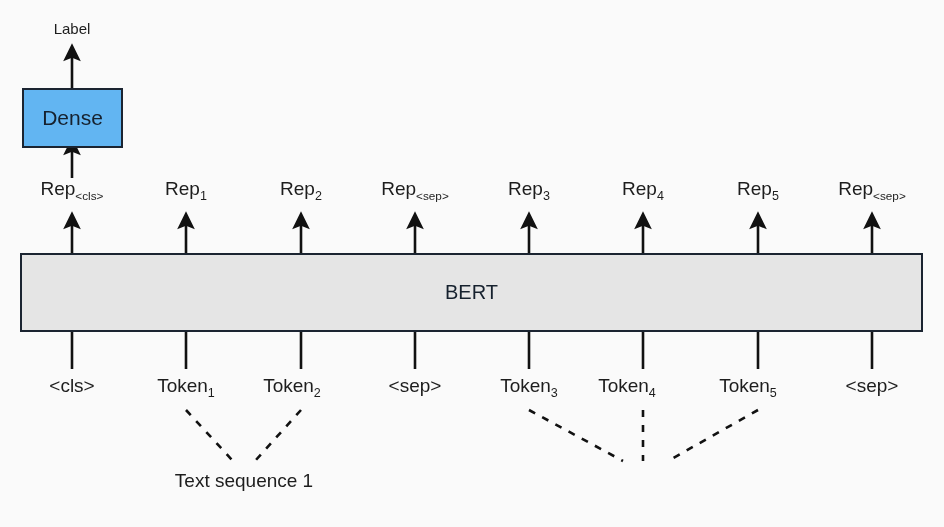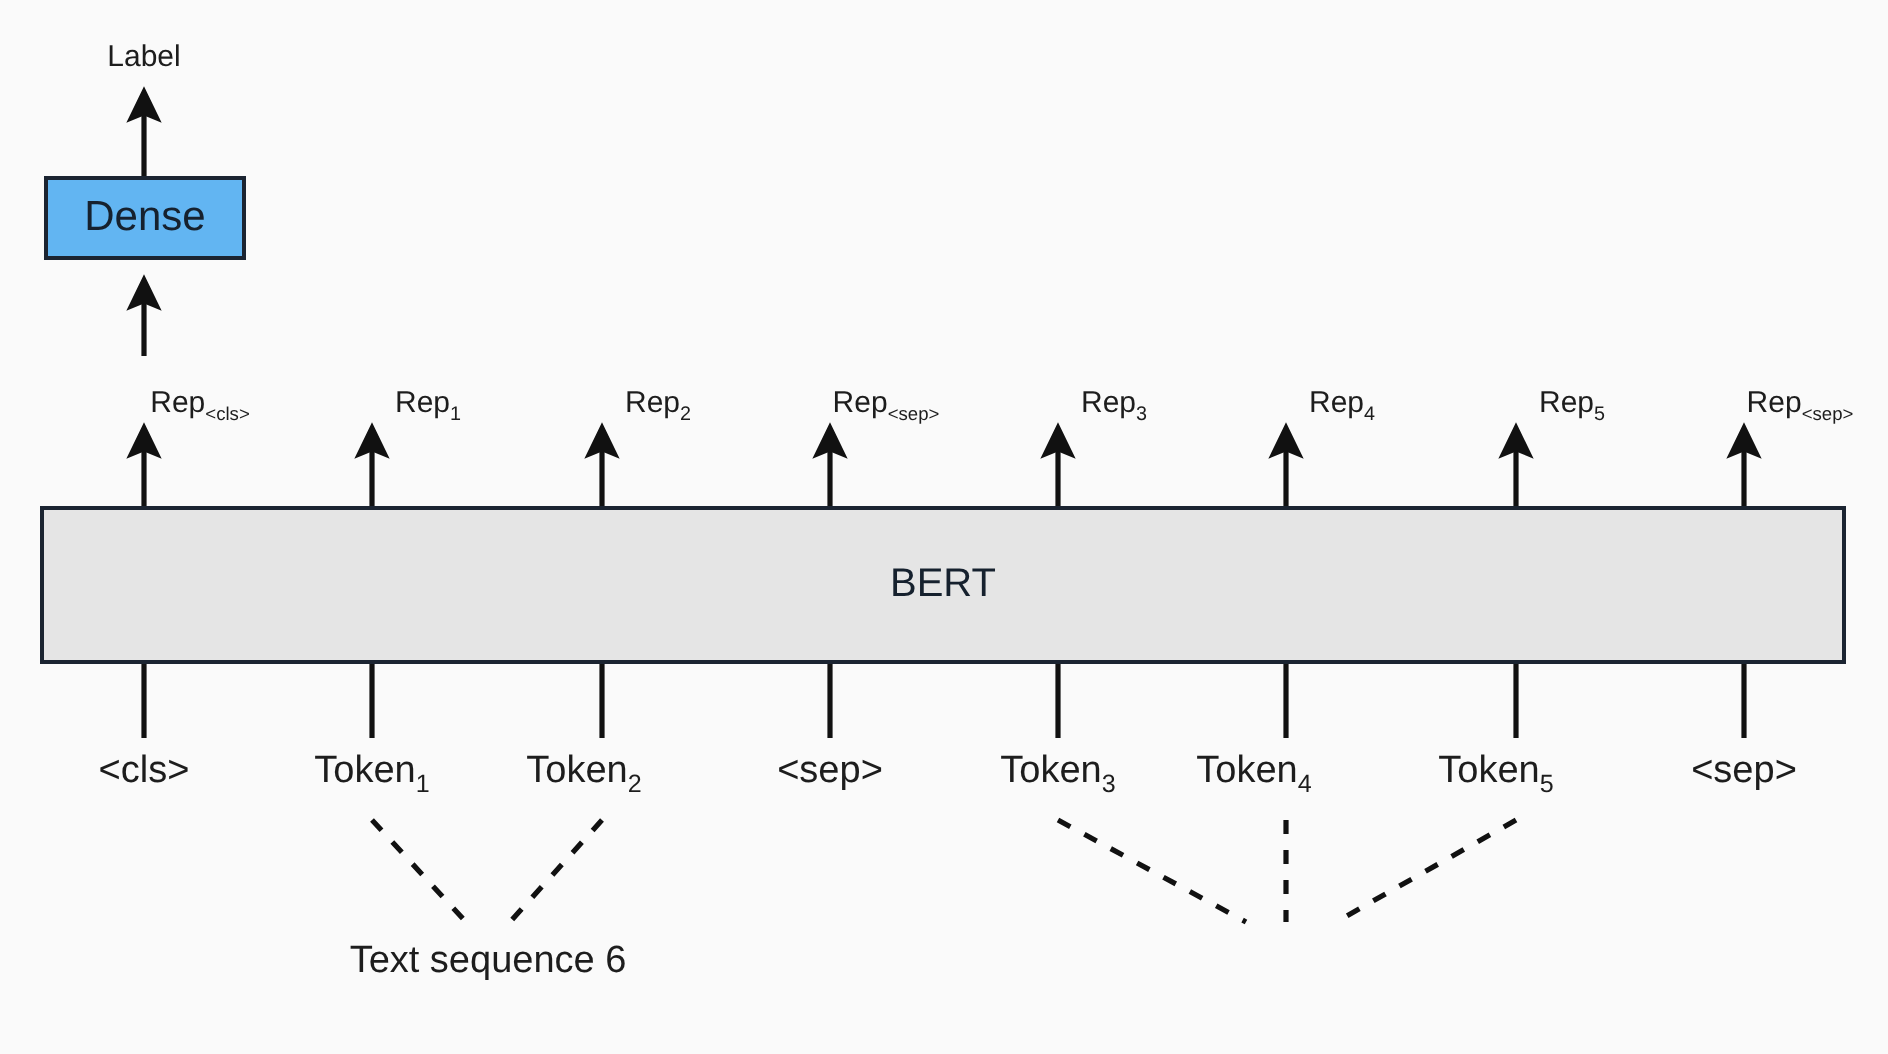--- a/index.html
+++ b/index.html
@@ -29,21 +29,21 @@
     border: 2px solid #1b2431;
     display: flex;
     align-items: center;
     justify-content: center;
     color: #16212e;
   }
   #dense-box {
     left: 22px;
     top: 88px;
     width: 101px;
-    height: 42px;
+    height: 60px;
     background: #62b5f2;
     font-size: 21px;
   }
   #bert-box {
     left: 20px;
     top: 253px;
     width: 903px;
     height: 79px;
     background: #e5e5e5;
     font-size: 20px;
@@ -53,23 +53,22 @@
     white-space: nowrap;
     color: #1d1d1d;
     transform: translateX(-50%);
     text-align: center;
   }
   .label-top {
     font-size: 15px;
     top: 20px;
   }
   .rep-label {
-    font-size: 15px;
-    top: 193px;
-    margin-left: 28px;
+    font-size: 19px;
+    top: 178px;
   }
   .tok-label {
     font-size: 19px;
     top: 375px;
   }
   .seq-label {
     font-size: 19px;
     top: 470px;
   }
   .sub {
@@ -154,15 +153,15 @@
 
   <div class="txt tok-label" style="left:72px"><span>&lt;cls&gt;</span><span class="sub"></span></div>
   <div class="txt tok-label" style="left:186px"><span>Token</span><span class="sub">1</span></div>
   <div class="txt tok-label" style="left:292px"><span>Token</span><span class="sub">2</span></div>
   <div class="txt tok-label" style="left:415px"><span>&lt;sep&gt;</span><span class="sub"></span></div>
   <div class="txt tok-label" style="left:529px"><span>Token</span><span class="sub">3</span></div>
   <div class="txt tok-label" style="left:627px"><span>Token</span><span class="sub">4</span></div>
   <div class="txt tok-label" style="left:748px"><span>Token</span><span class="sub">5</span></div>
   <div class="txt tok-label" style="left:872px"><span>&lt;sep&gt;</span><span class="sub"></span></div>
 
-  <div class="txt seq-label" style="left:244px">Text sequence 6</div>
+  <div class="txt seq-label" style="left:244px">Text sequence 1</div>
 
 </div>
 
 </body></html>

